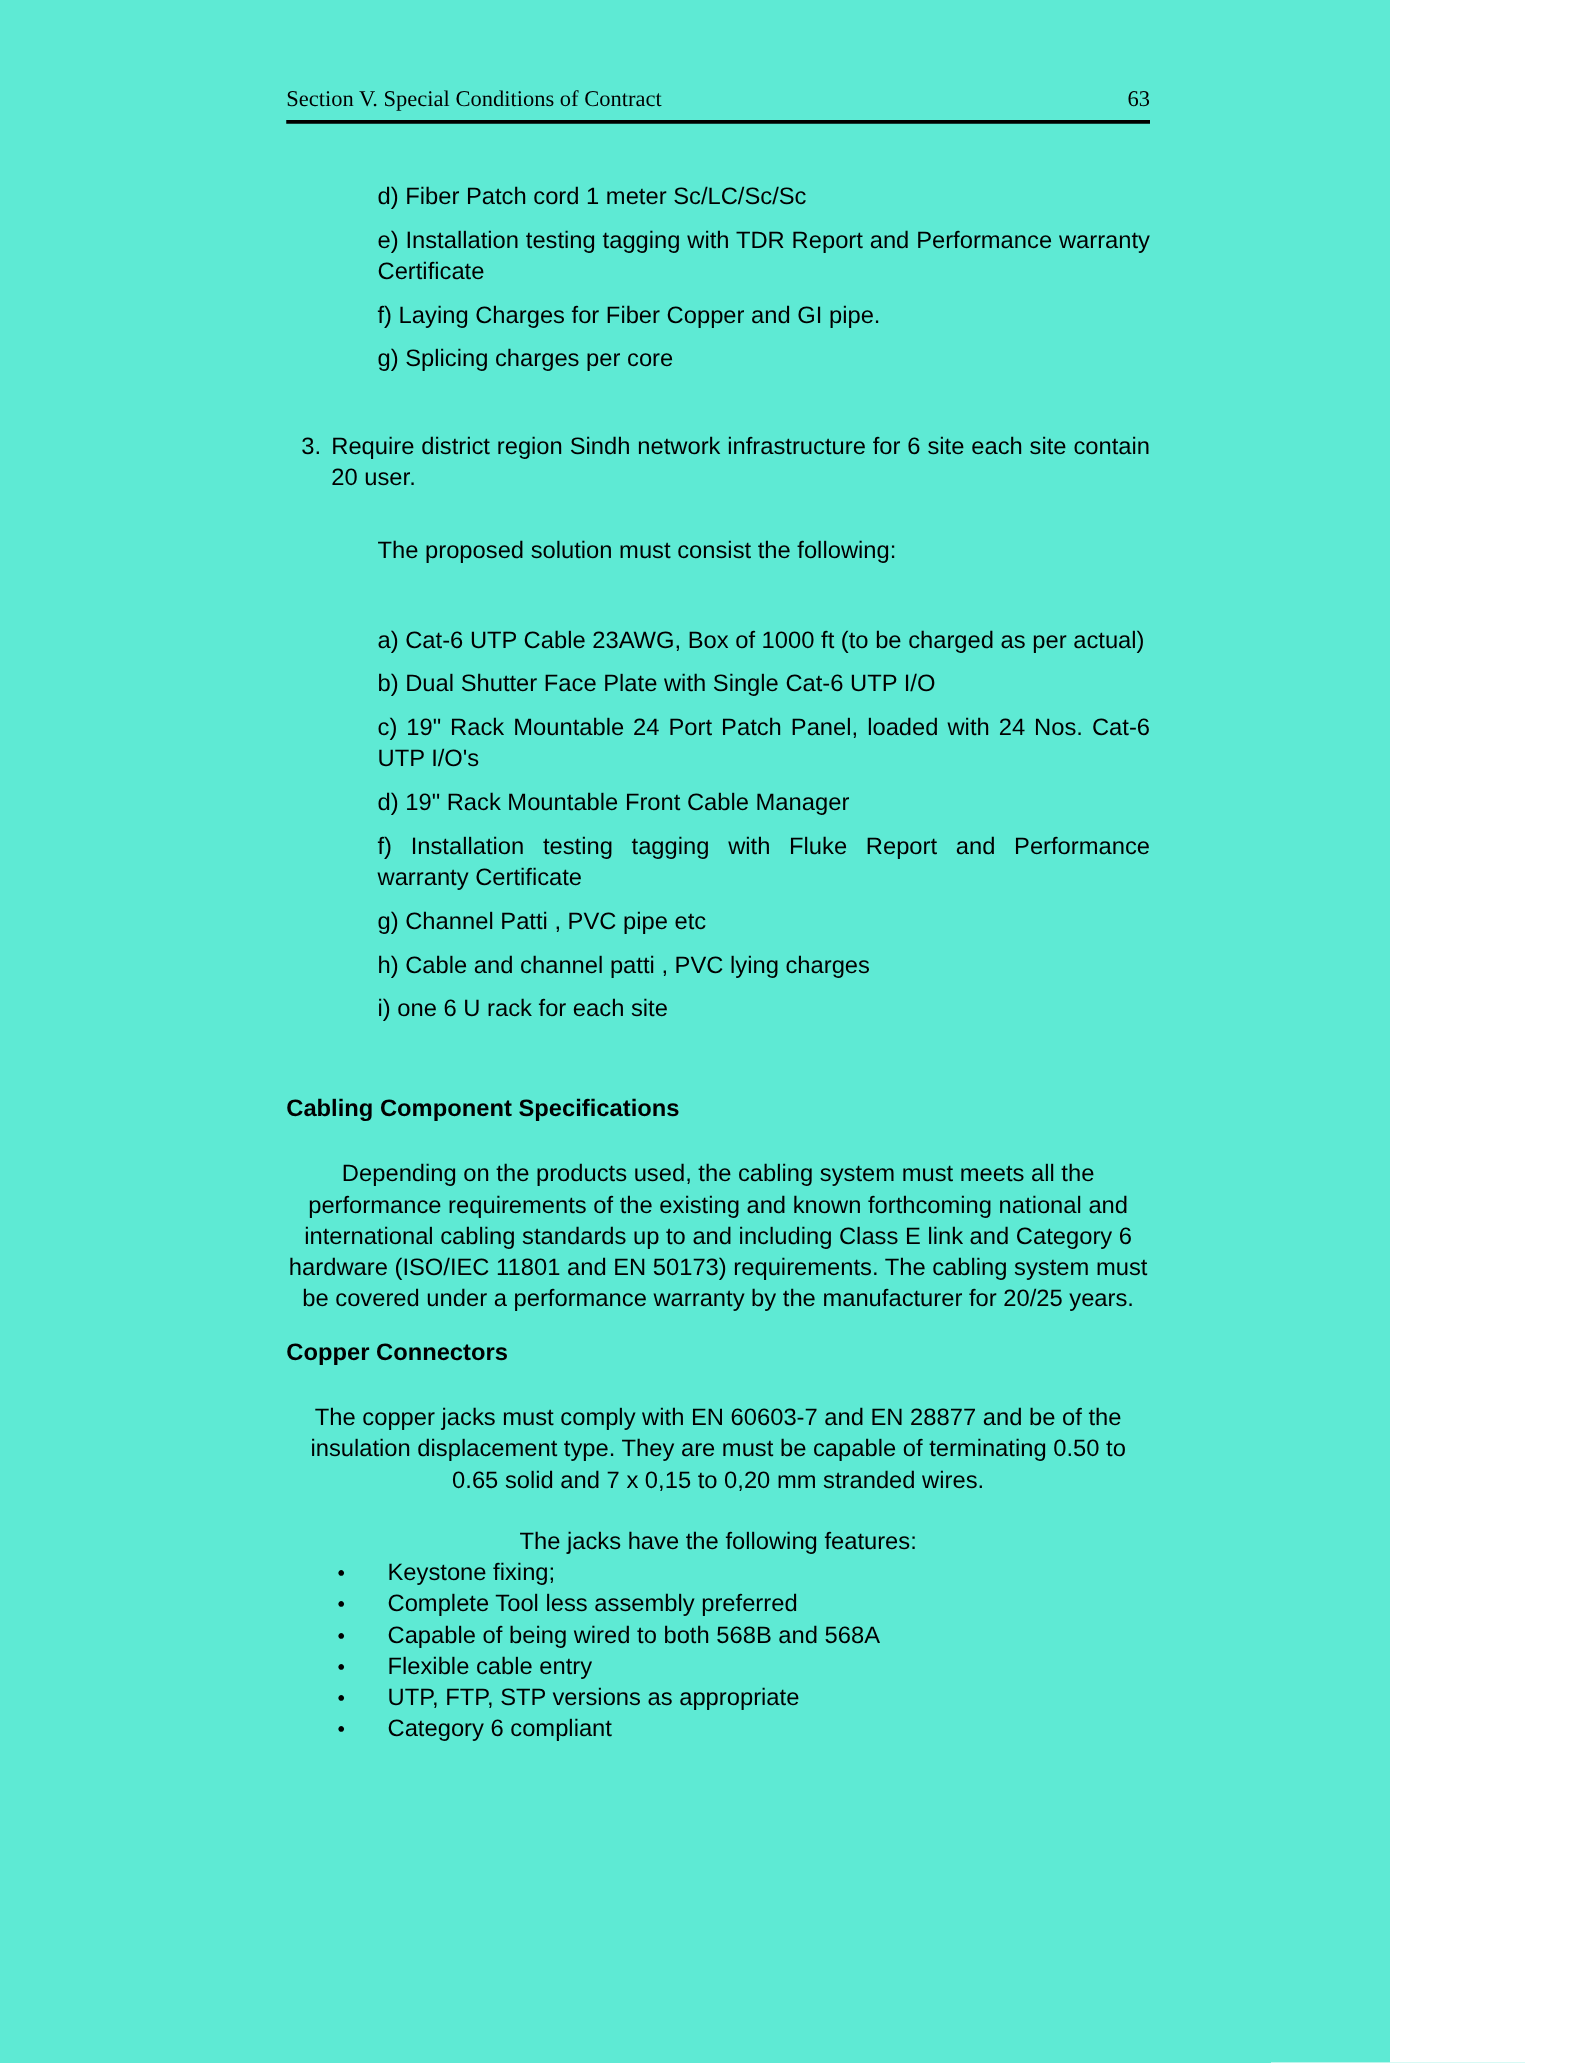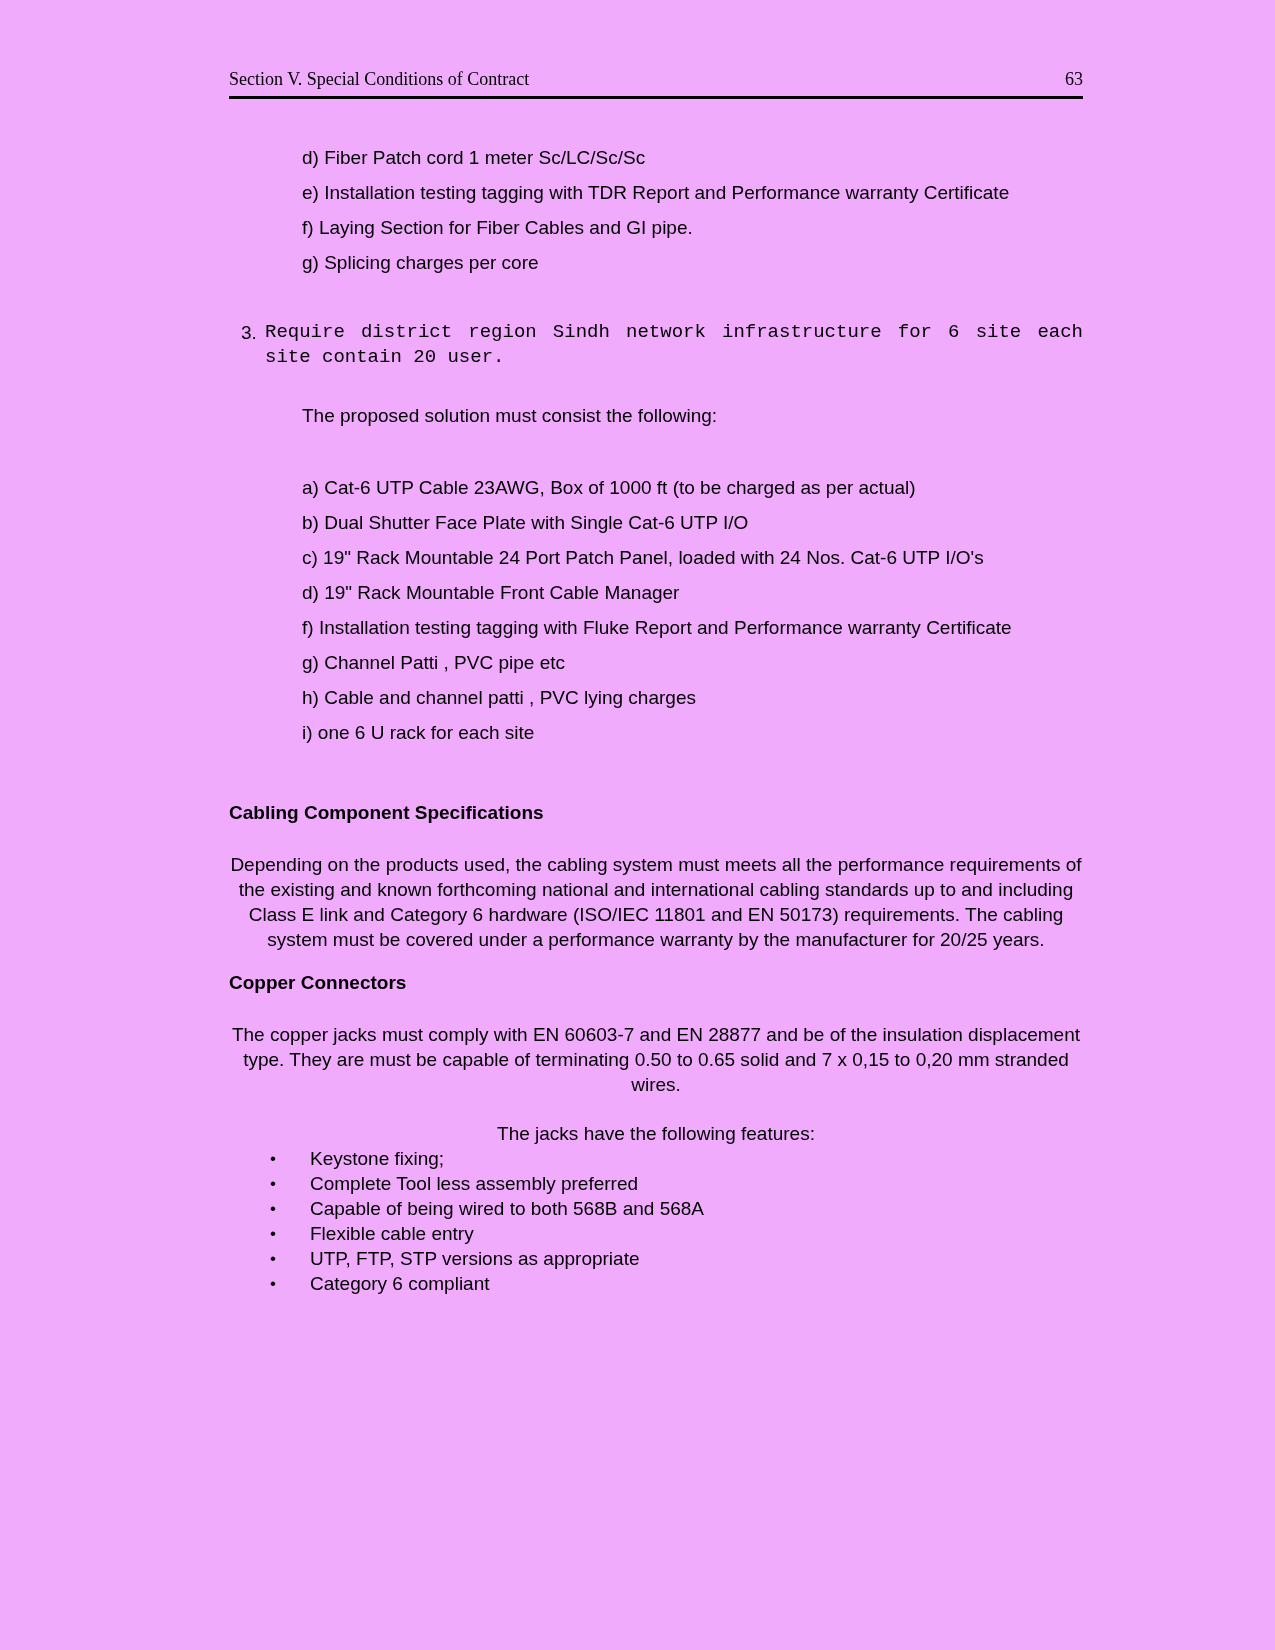--- a/index.html
+++ b/index.html
@@ -2,25 +2,25 @@
 <html><head>
 <meta charset="utf-8">
 <style>
   html, body {
     margin: 0;
     padding: 0;
     background: #ffffff;
   }
   .page {
     position: relative;
-    width: 1275px;
+    width: 1112px;
     height: 1650px;
     box-sizing: border-box;
     padding: 68px 192px 0 229px;
-    background: #f0abfc;
+    background: #5eead4;
     color: #000000;
     font-family: "Liberation Sans", "DejaVu Sans", sans-serif;
     font-size: 19px;
     line-height: 25px;
     overflow: hidden;
   }
   .header {
     display: flex;
     justify-content: space-between;
     align-items: flex-end;
@@ -42,21 +42,20 @@
     margin: 45px 0 0 12px;
   }
   .num {
     flex: none;
     width: 24px;
   }
   .numtext {
     flex: 1;
     margin: 0;
     text-align: justify;
-    font-family: Liberation Mono, monospace;
   }
   .intro {
     margin: 33px 0 0 73px;
   }
   .h3 {
     font-weight: bold;
     font-size: 19px;
     line-height: 25px;
     margin: 0;
   }
@@ -88,21 +87,21 @@
 <div class="page">
 
   <div class="header">
     <span>Section V. Special Conditions of Contract</span>
     <span>63</span>
   </div>
 
   <div class="list list-fiber">
     <p class="li">d) Fiber Patch cord 1 meter Sc/LC/Sc/Sc</p>
     <p class="li">e) Installation testing tagging with TDR Report and Performance warranty Certificate</p>
-    <p class="li">f) Laying Section for Fiber Cables and GI pipe.</p>
+    <p class="li">f) Laying Charges for Fiber Copper and GI pipe.</p>
     <p class="li">g) Splicing charges per core</p>
   </div>
 
   <div class="numbered">
     <span class="num">3.</span>
     <p class="numtext">Require district region Sindh network infrastructure for 6 site each site contain 20 user.</p>
   </div>
 
   <p class="intro">The proposed solution must consist the following:</p>
 

